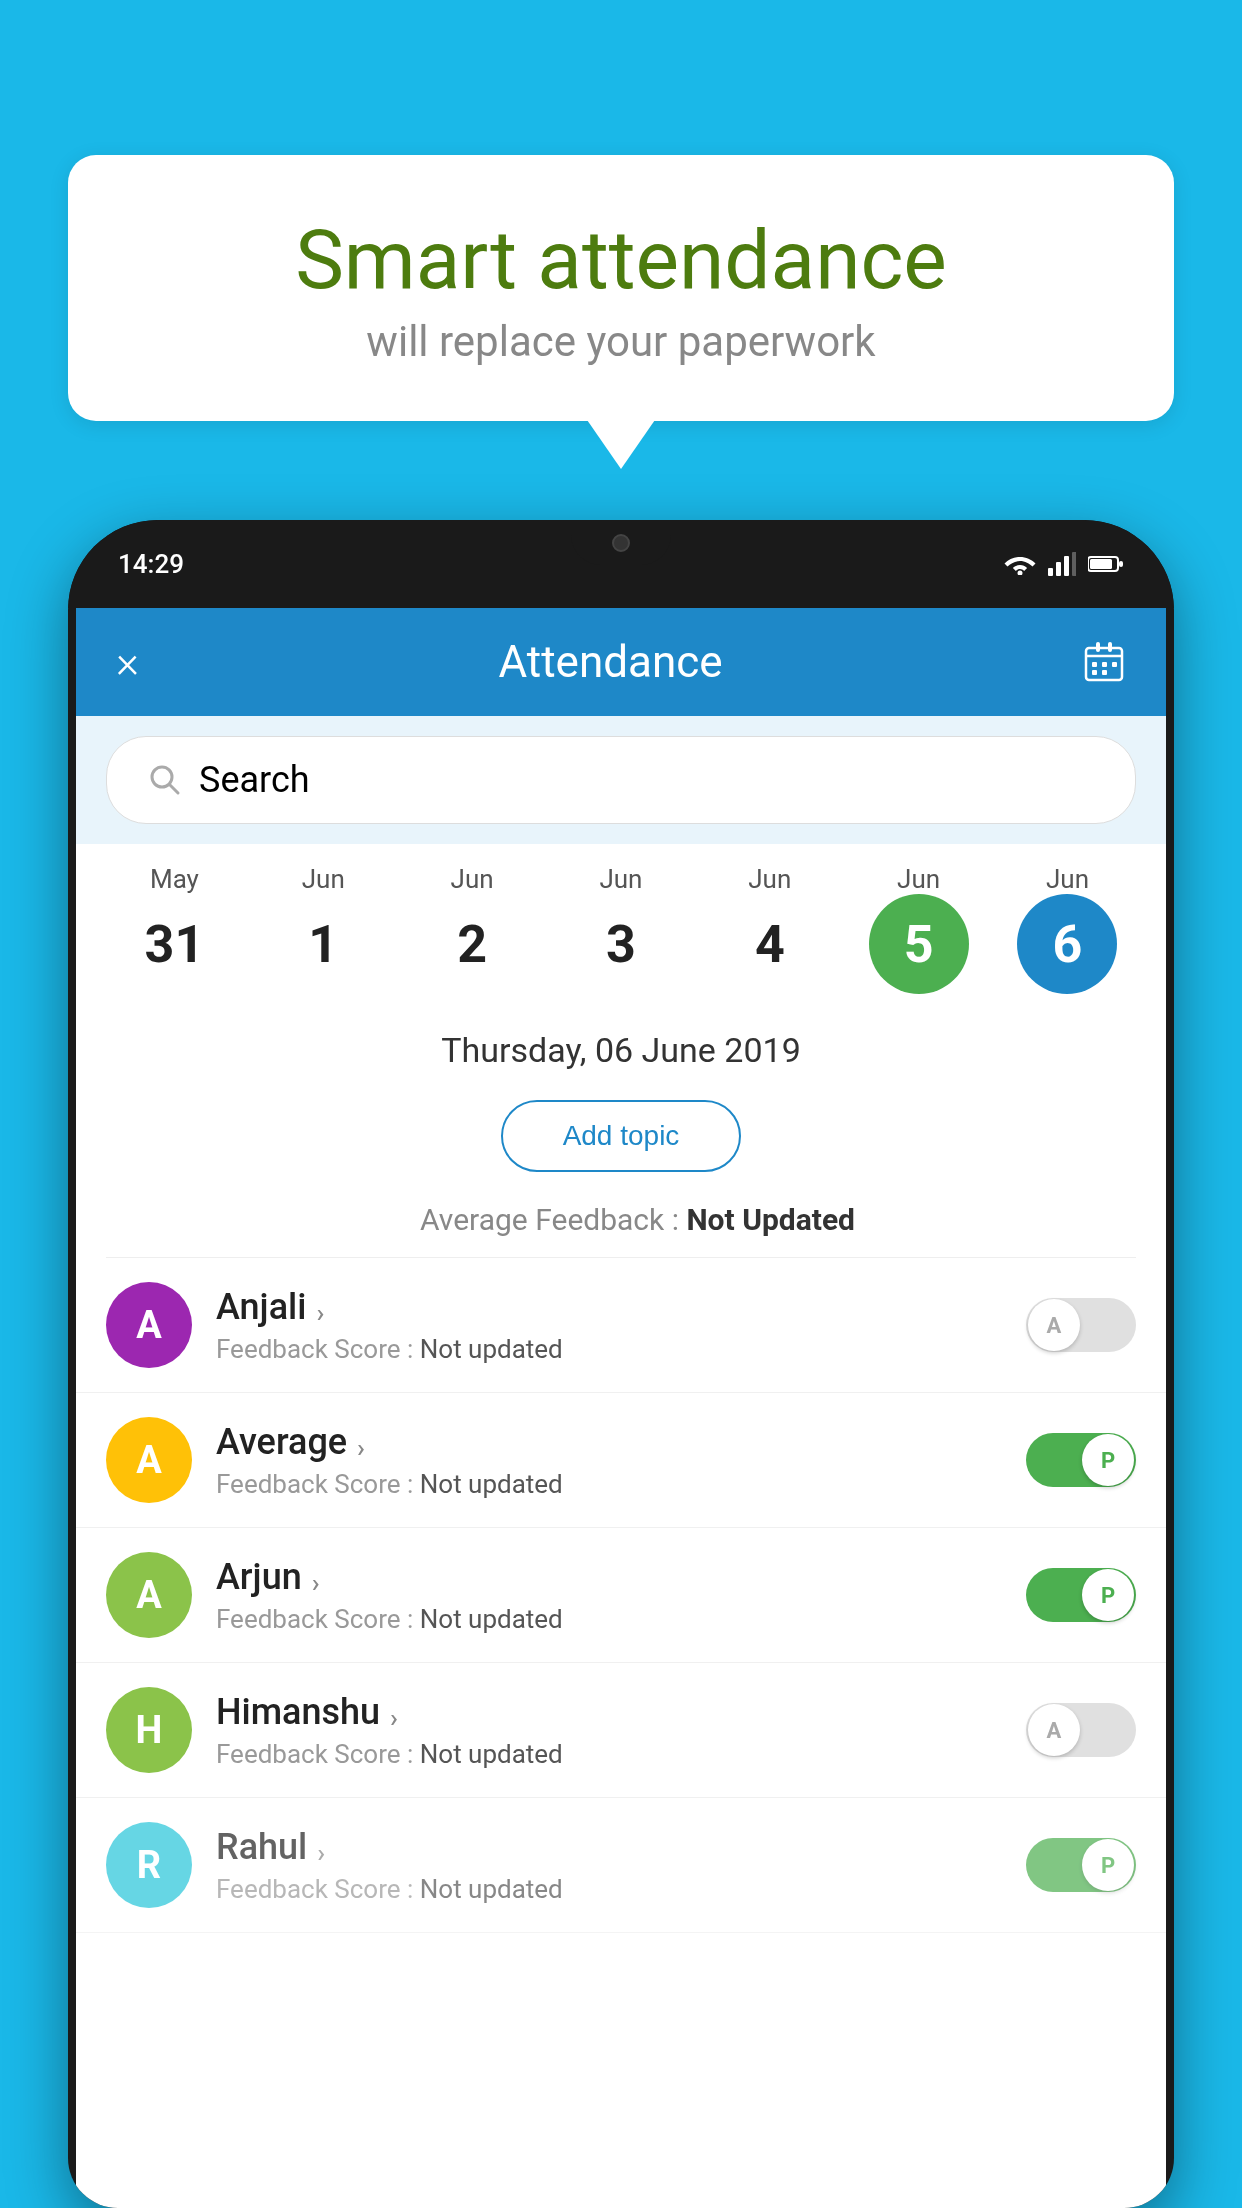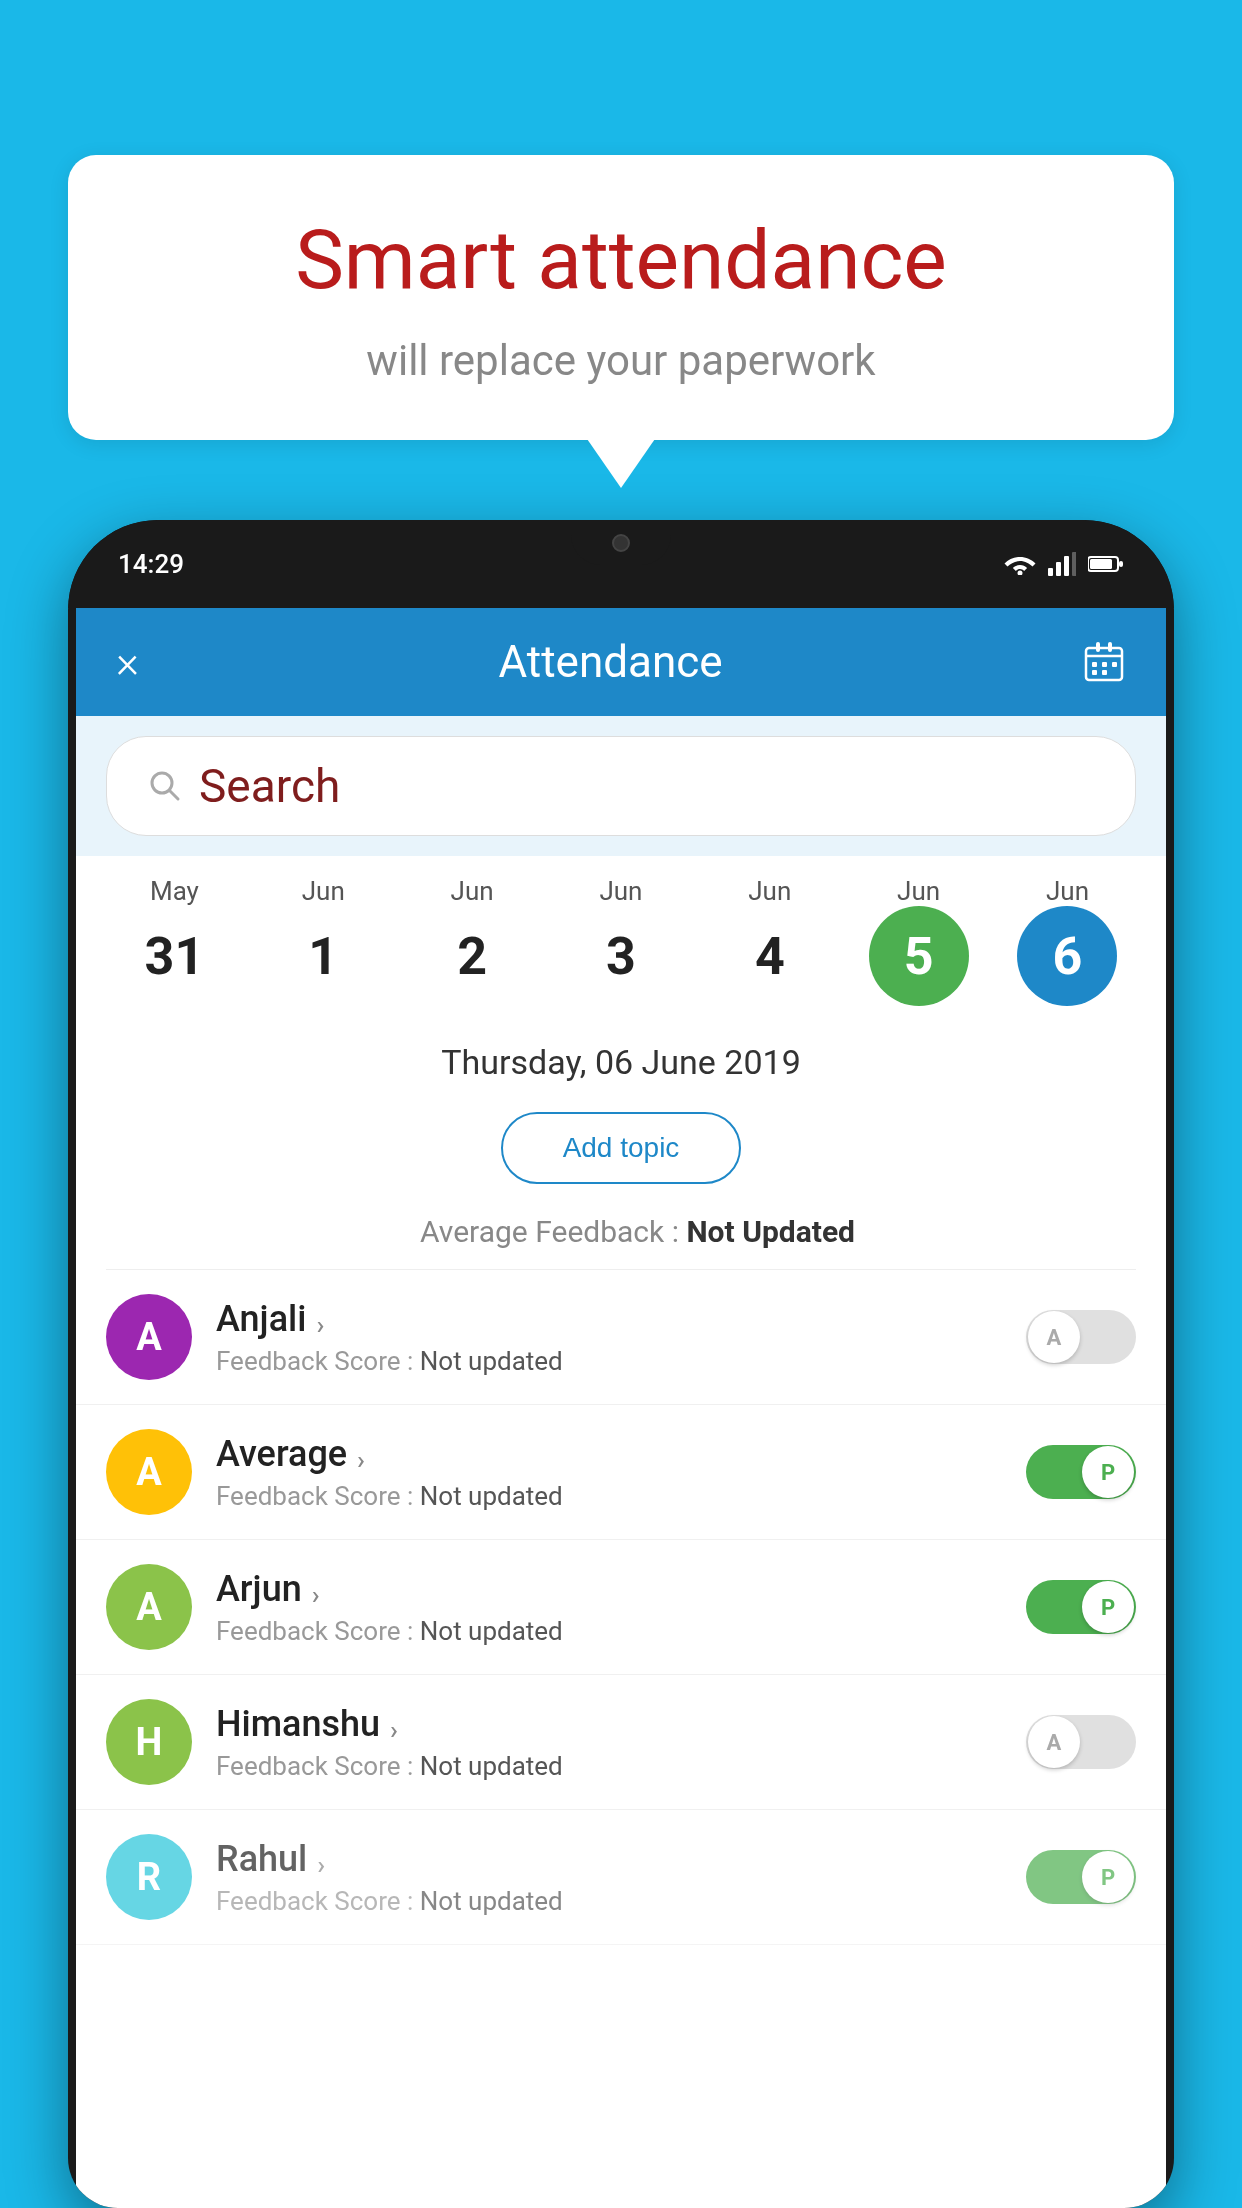--- a/index.html
+++ b/index.html
@@ -30,23 +30,23 @@
       position: absolute;
       bottom: -48px;
       left: 50%;
       transform: translateX(-50%);
       border-left: 36px solid transparent;
       border-right: 36px solid transparent;
       border-top: 52px solid white;
     }
     .speech-bubble-title {
       font-size: 82px;
-      color: #b91c1c;
+      color: #4d7c0f;
       font-weight: 400;
-      margin-bottom: 31px;
+      margin-bottom: 12px;
       line-height: 1.1;
     }
     .speech-bubble-subtitle {
       font-size: 42px;
       color: #888;
       font-weight: 400;
     }
 
     
     .phone-frame {
@@ -147,22 +147,22 @@
       background: white;
       border-radius: 40px;
       padding: 22px 40px;
       display: flex;
       align-items: center;
       gap: 16px;
       border: 1px solid #ddd;
     }
 
     .search-text {
-      font-size: 46px;
-      color: #7f1d1d;
+      font-size: 36px;
+      color: #000000;
     }
 
     
     .date-row {
       display: flex;
       align-items: center;
       justify-content: space-around;
       padding: 20px 24px 8px;
       background: white;
     }

